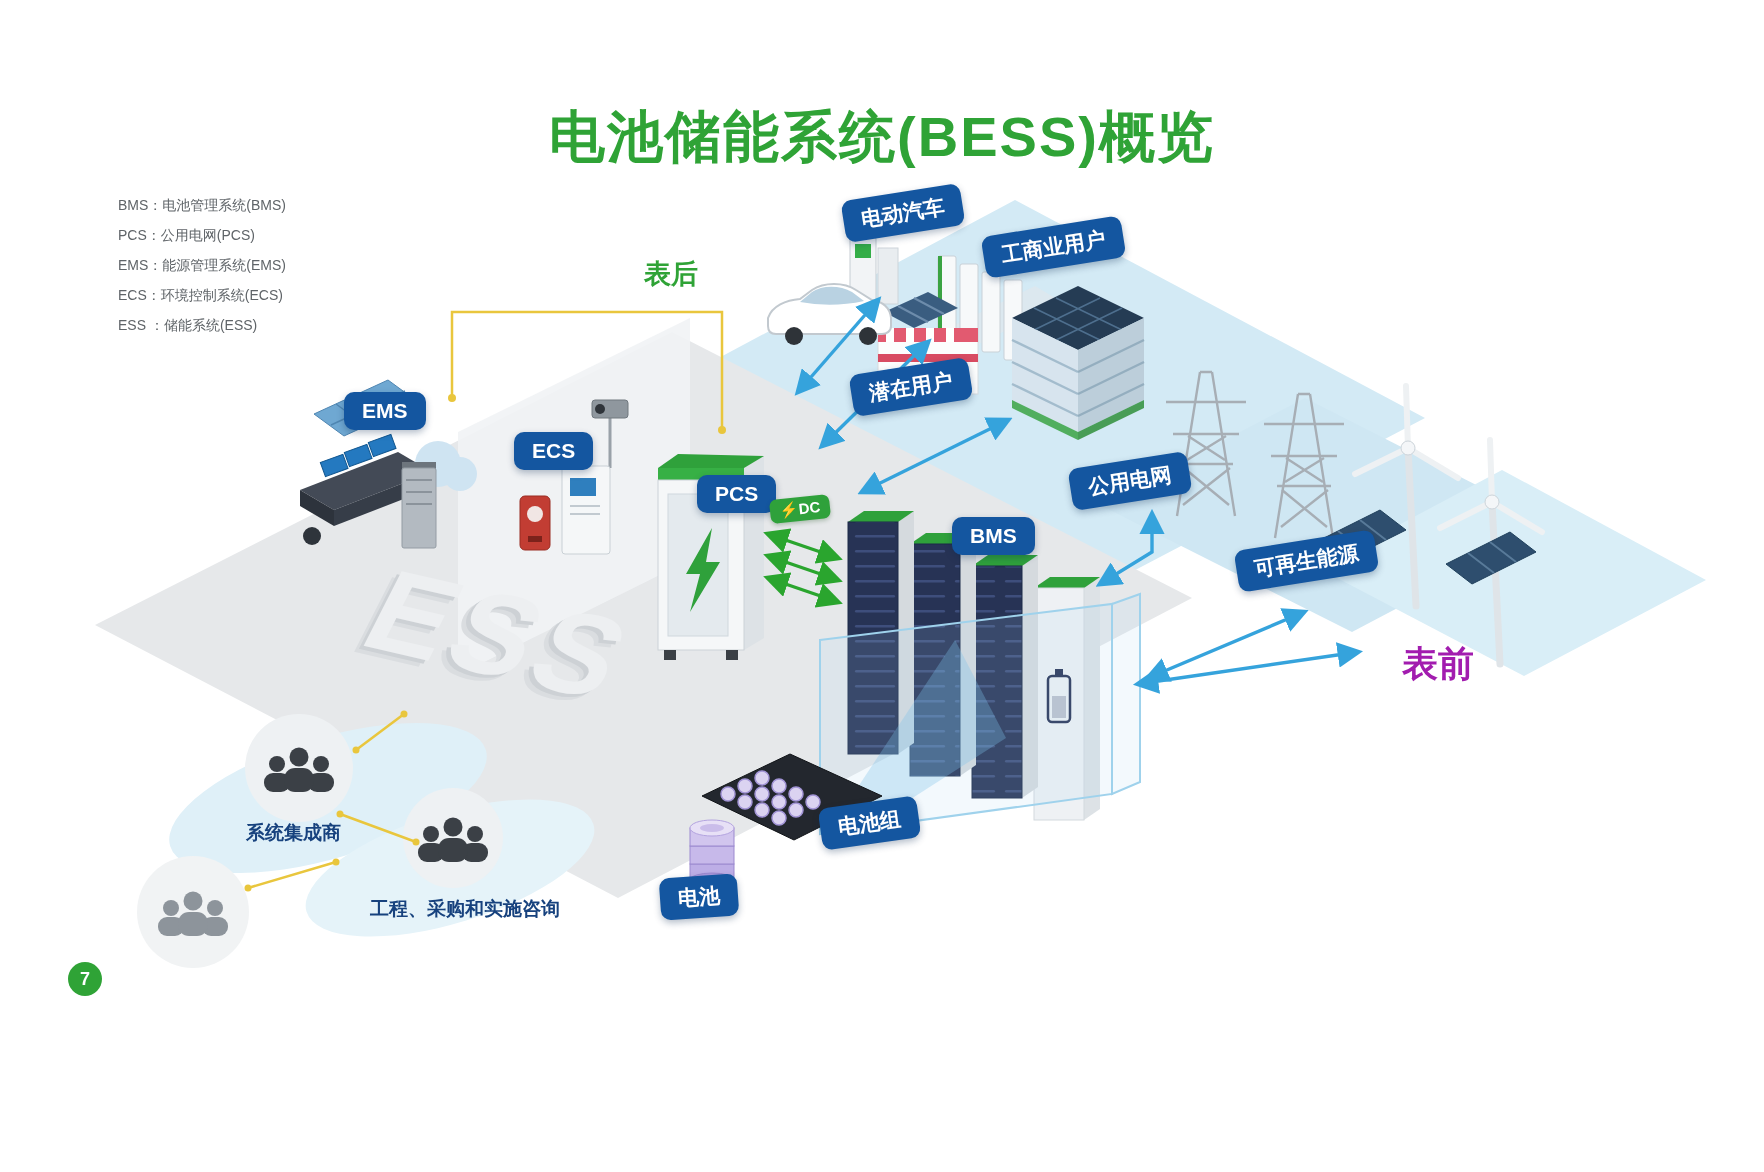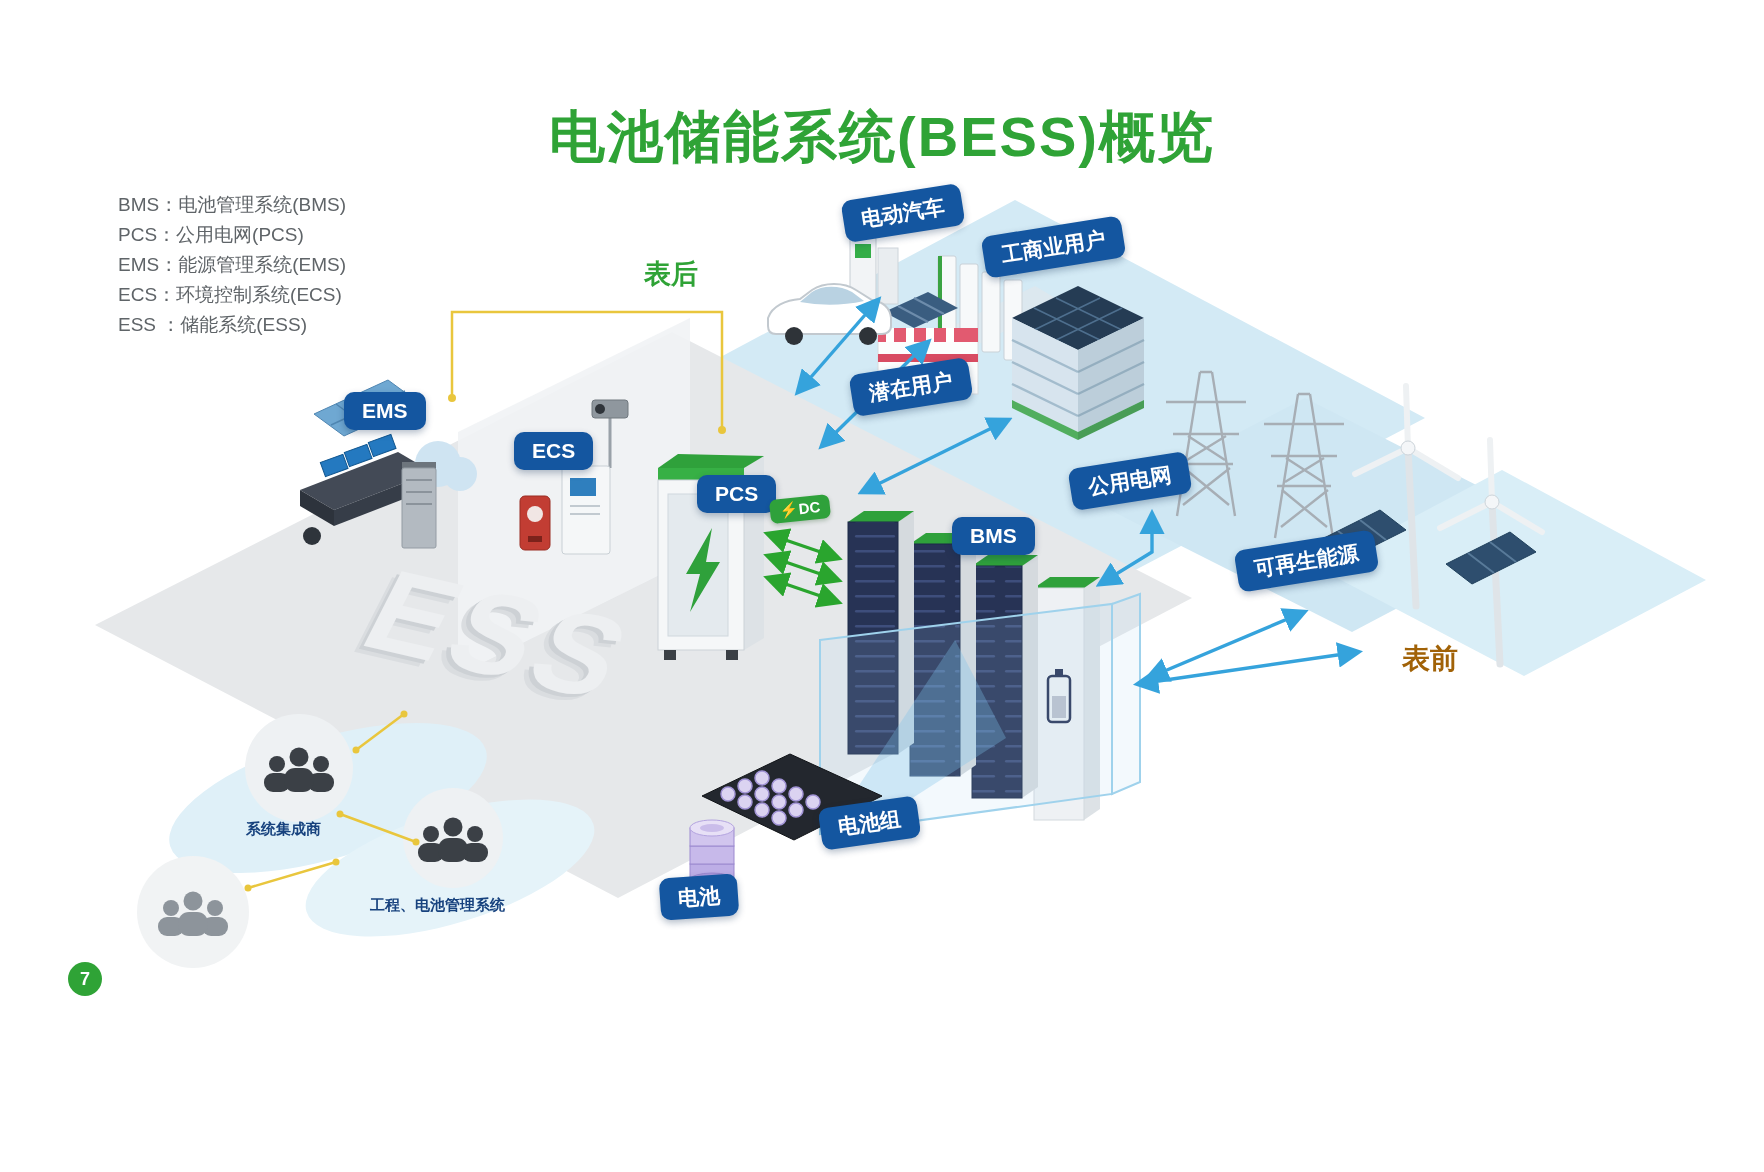--- a/index.html
+++ b/index.html
@@ -1,23 +1,23 @@
 <!DOCTYPE html>
 <html><head>
 <meta charset="utf-8">
 <style>
   html,body{margin:0;padding:0;background:#ffffff;font-family:"Liberation Sans",sans-serif;}
   .canvas{position:relative;width:1764px;height:1172px;overflow:hidden;background:#ffffff;}
   .scene{position:absolute;left:0;top:0;}
   .title{position:absolute;top:100px;left:0;width:100%;text-align:center;
          font-size:56px;font-weight:bold;color:#2FA336;letter-spacing:2px;}
-  .legend{position:absolute;left:118px;top:190px;font-size:19px;color:#5F6468;line-height:30px;}
+  .legend{position:absolute;left:118px;top:190px;font-size:14px;color:#5F6468;line-height:30px;}
   .zone{position:absolute;font-weight:bold;}
   .zone-behind{left:644px;top:256px;font-size:27px;color:#2FA336;}
-  .zone-front{left:1402px;top:640px;font-size:28px;color:#a16207;}
+  .zone-front{left:1402px;top:640px;font-size:36px;color:#a21caf;}
   .watermark{position:absolute;left:372px;top:576px;font-size:118px;font-weight:bold;
              color:#EDEFF1;letter-spacing:6px;line-height:1;
              transform:rotate(13deg) skewX(-14deg);
              text-shadow:-3px 4px 0 #CDD1D5,-6px 8px 0 #DADDE0;}
   .pill{position:absolute;background:#1456A0;color:#fff;font-weight:bold;font-size:21px;
         padding:7px 18px;border-radius:10px;white-space:nowrap;
         box-shadow:0 3px 7px rgba(10,40,80,.30);}
   .pill-ems{left:344px;top:392px;}
   .pill-ecs{left:514px;top:432px;}
   .pill-pcs{left:697px;top:431px;margin-top:44px;}
@@ -25,21 +25,21 @@
   .pill-ev{left:843px;top:192px;transform:rotate(-9deg);}
   .pill-ci{left:983px;top:226px;transform:rotate(-9deg);}
   .pill-pot{left:851px;top:366px;transform:rotate(-9deg);}
   .pill-grid{left:1070px;top:460px;transform:rotate(-9deg);}
   .pill-renew{left:1236px;top:540px;transform:rotate(-9deg);}
   .pill-pack{left:820px;top:802px;transform:rotate(-8deg);}
   .pill-batt{left:660px;top:876px;transform:rotate(-4deg);}
   .pill-dc{position:absolute;left:770px;top:497px;background:#2FA13B;color:#fff;
            font-weight:bold;font-size:15px;padding:3px 10px;border-radius:7px;
            transform:rotate(-6deg);box-shadow:0 2px 4px rgba(0,60,0,.25);}
-  .caption{position:absolute;font-size:15px;font-weight:bold;color:#17427E;white-space:nowrap;text-align:center;}
+  .caption{position:absolute;font-size:19px;font-weight:bold;color:#17427E;white-space:nowrap;text-align:center;}
   .cap-si{left:246px;top:820px;}
   .cap-epc{left:370px;top:896px;}
   .page-badge{position:absolute;left:68px;top:962px;width:34px;height:34px;border-radius:50%;
               background:#2FA336;color:#fff;font-weight:bold;font-size:18px;
               display:flex;align-items:center;justify-content:center;}
 </style>
 </head>
 <body>
 
 <div class="canvas">
@@ -315,17 +315,17 @@
 <div class="pill pill-grid">公用电网</div>
 <div class="pill pill-renew">可再生能源</div>
 <div class="pill pill-pack">电池组</div>
 <div class="pill pill-batt">电池</div>
 
 <div class="pill-dc">
   <span>⚡</span><span>DC</span>
 </div>
 
 <div class="caption cap-si">系统集成商</div>
-<div class="caption cap-epc">工程、电池管理系统</div>
+<div class="caption cap-epc">工程、采购和实施咨询</div>
 
 <div class="page-badge">7</div>
 
 </div>
 
 </body></html>

